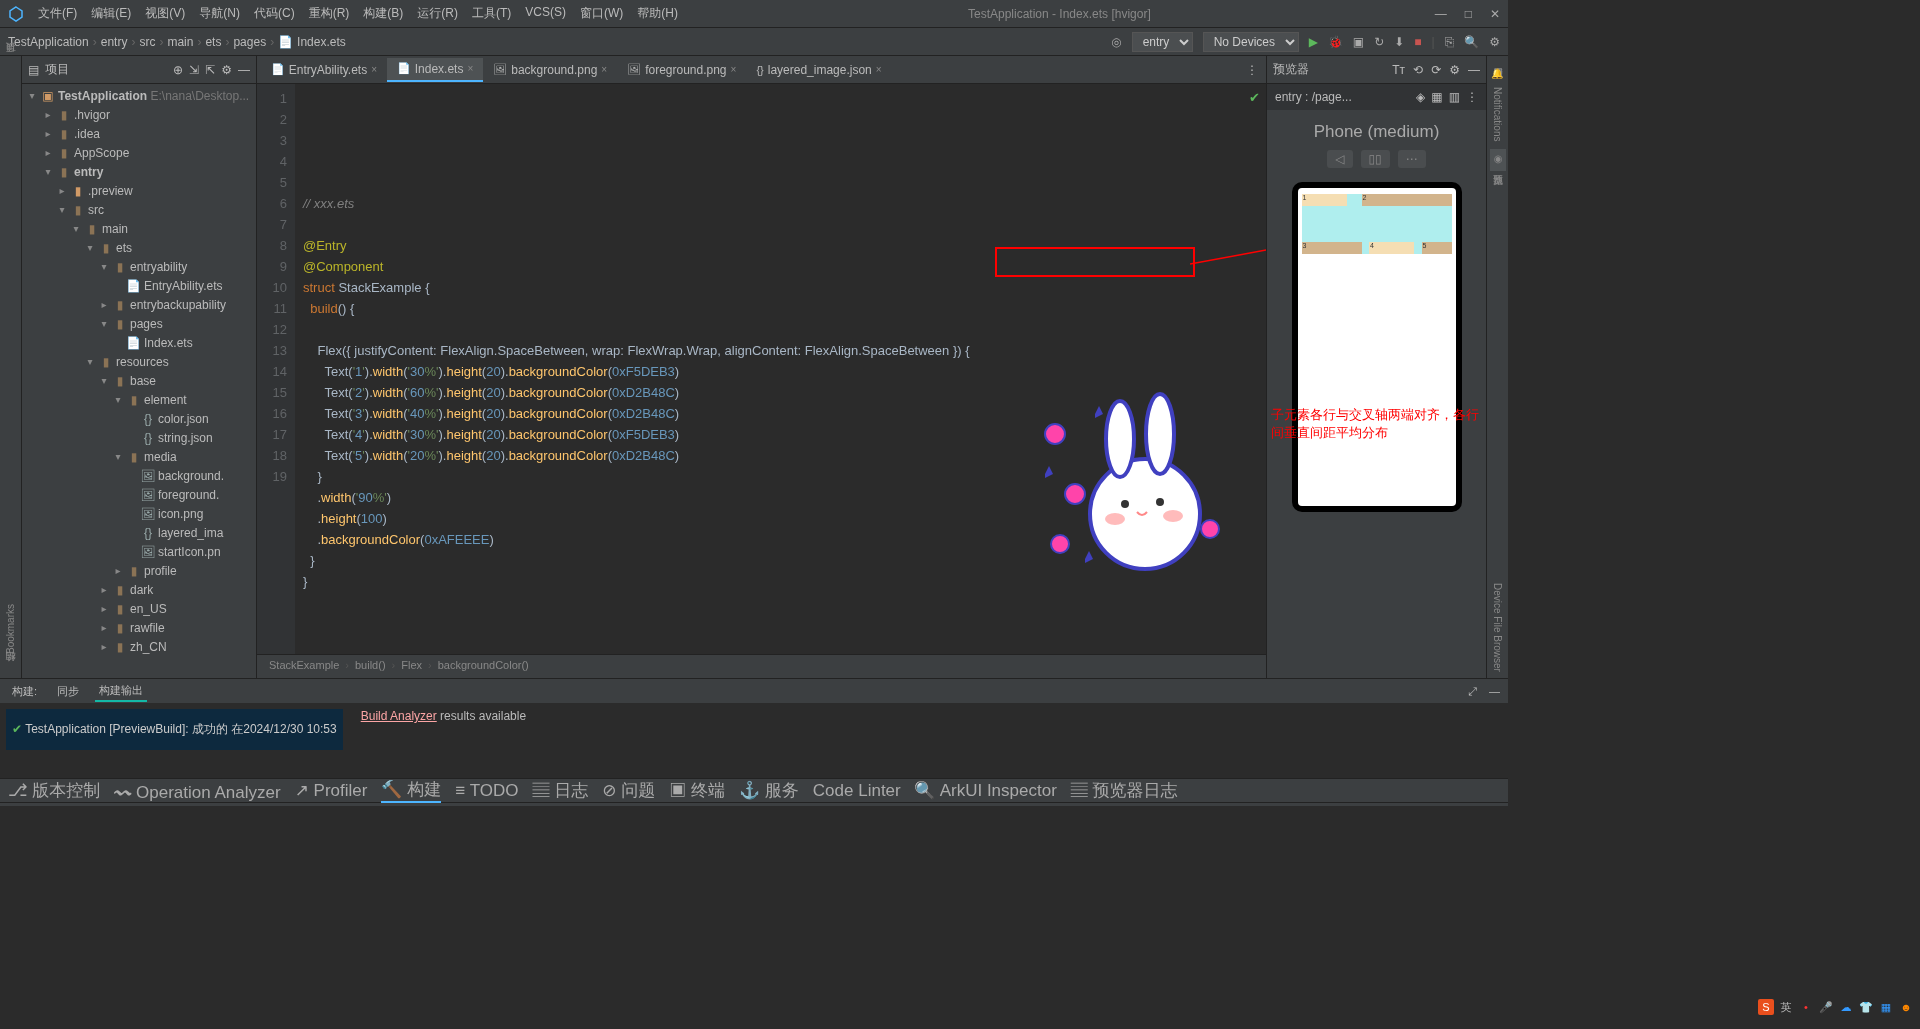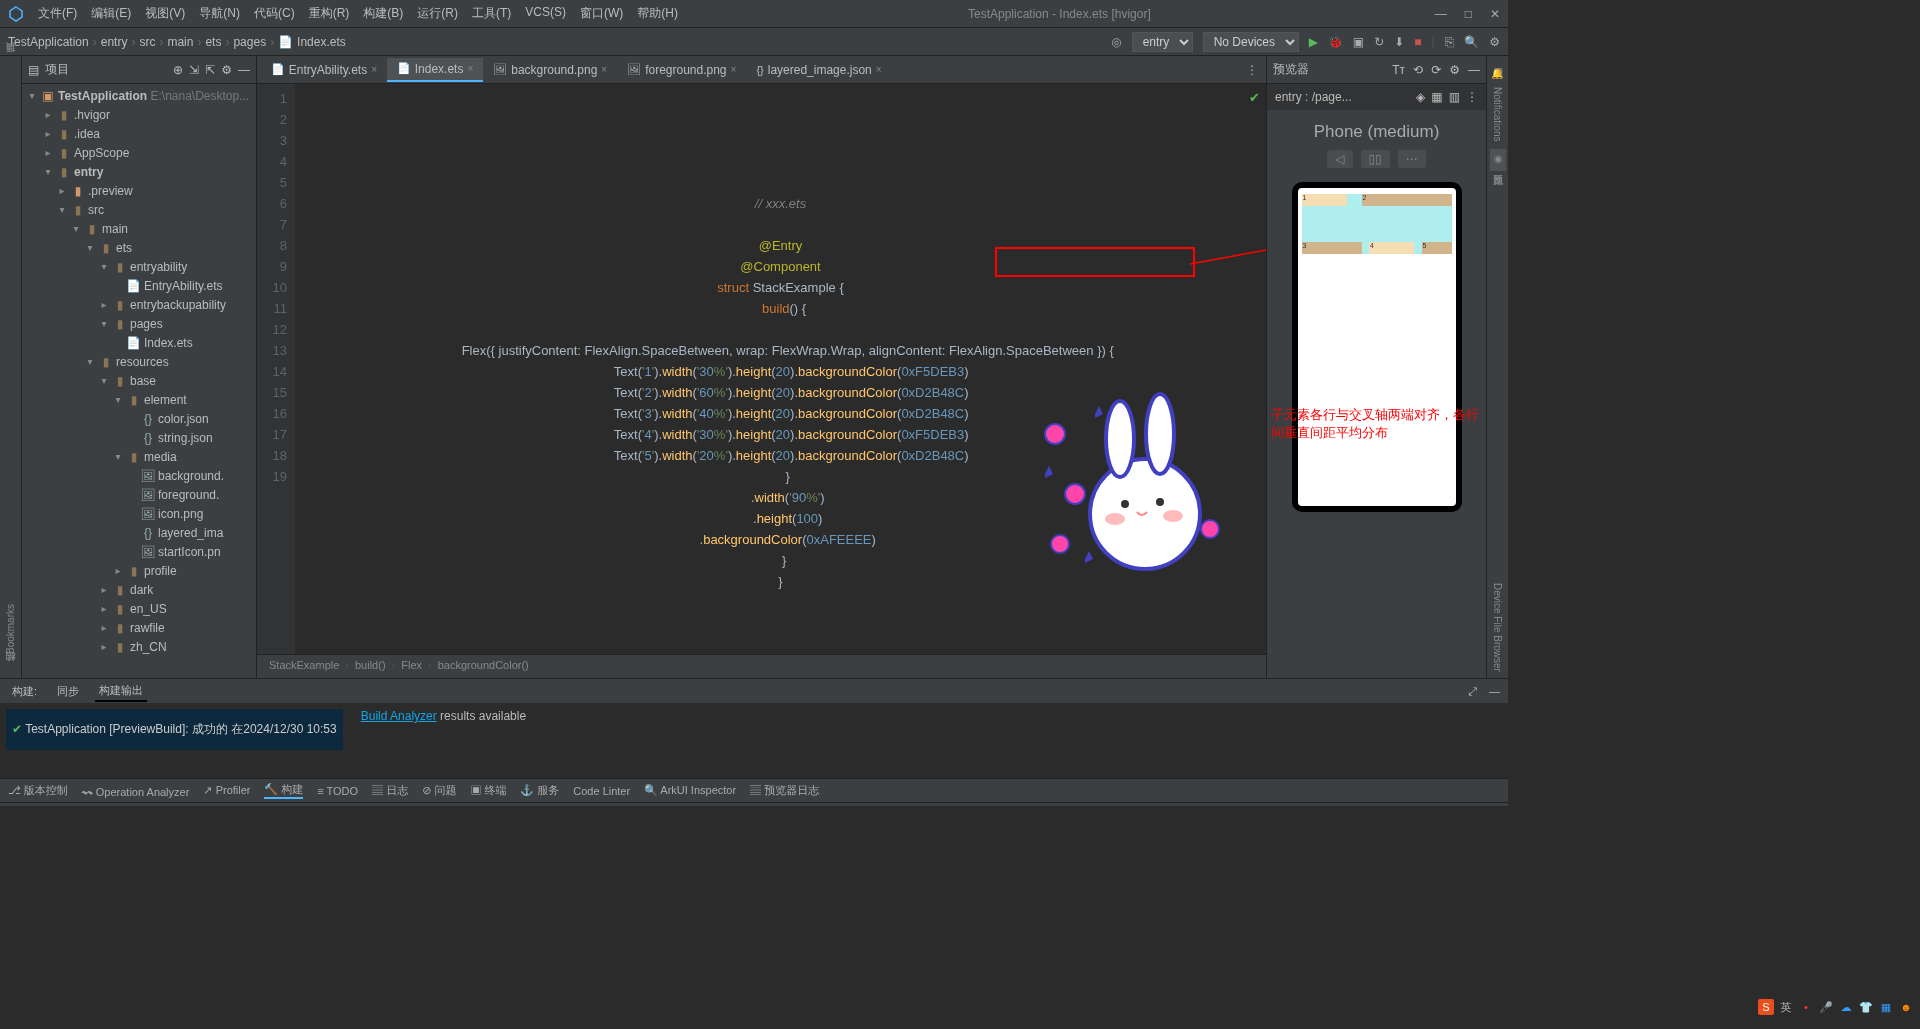--- a/index.html
+++ b/index.html
@@ -30,21 +30,21 @@
 .folder{color:#d19a66;}
 .folder2{color:#8b7355;}
 .file{color:#9aa;}
 .editor{flex:1;background:#2b2b2b;display:flex;flex-direction:column;min-width:0;}
 .tabs{height:28px;background:#3c3f41;display:flex;align-items:center;border-bottom:1px solid #222;padding-left:4px;}
 .tab{padding:4px 10px;display:flex;align-items:center;gap:4px;color:#bbb;cursor:pointer;}
 .tab.active{background:#4e5254;border-bottom:2px solid #4db5ff;}
 .tab .close{color:#888;font-size:10px;}
 .codearea{flex:1;display:flex;position:relative;font-family:Consolas,monospace;font-size:13px;overflow:hidden;}
 .gutter{width:38px;background:#313335;color:#606366;text-align:right;padding:4px 8px 0 0;line-height:21px;}
-.code{flex:1;padding:4px 8px 0 8px;line-height:21px;white-space:pre;color:#a9b7c6;position:relative;text-align:center;}
+.code{flex:1;padding:4px 8px 0 8px;line-height:21px;white-space:pre;color:#a9b7c6;position:relative;}
 .c-kw{color:#cc7832;}
 .c-dec{color:#bbb529;}
 .c-type{color:#a9b7c6;}
 .c-str{color:#6a8759;}
 .c-num{color:#6897bb;}
 .c-fn{color:#ffc66d;}
 .c-cmt{color:#808080;font-style:italic;}
 .redbox{position:absolute;border:2px solid red;left:700px;top:163px;width:200px;height:30px;pointer-events:none;}
 .redarrow{position:absolute;left:895px;top:110px;width:360px;height:100px;pointer-events:none;}
 .bunny{position:absolute;left:720px;top:300px;width:220px;height:200px;pointer-events:none;}
@@ -61,27 +61,27 @@
 .flexrow{display:flex;justify-content:space-between;position:absolute;width:100%;}
 .fbox{height:12px;font-size:7px;color:#333;padding-left:1px;}
 .redtext{position:absolute;color:red;font-size:13px;top:350px;right:0;width:215px;line-height:18px;pointer-events:none;}
 .rightrail{width:22px;background:#3c3f41;border-left:1px solid #222;display:flex;flex-direction:column;align-items:center;padding-top:4px;gap:8px;font-size:10px;color:#888;}
 .rightrail .vert{writing-mode:vertical-rl;}
 .crumbpath{height:24px;background:#3c3f41;border-top:1px solid #222;padding:4px 12px;color:#888;font-size:11px;}
 .crumbpath .sep{margin:0 6px;color:#555;}
 .buildpane{height:100px;background:#2b2b2b;border-top:1px solid #222;display:flex;flex-direction:column;}
 .buildtabs{height:24px;background:#3c3f41;display:flex;align-items:center;padding:0 8px;gap:12px;font-size:11px;}
 .buildtabs .bt{padding:2px 4px;}
-.buildtabs .bt.active{border-bottom:2px solid #000000;}
+.buildtabs .bt.active{border-bottom:2px solid #14b8a6;}
 .buildbody{flex:1;display:flex;}
 .buildleft{padding:6px;}
 .buildmsg{background:#0d293e;padding:12px 6px;color:#ccc;display:inline-block;}
 .buildright{flex:1;padding:6px 12px;font-family:Consolas,monospace;}
-.buildright a{color:#0ea5e9;text-decoration:underline;}
-.bottombar{height:24px;background:#3c3f41;display:flex;align-items:center;padding:0 8px;gap:14px;font-size:11px;color:#aaa;border-top:1px solid #222;}
+.buildright a{color:#fca5a5;text-decoration:underline;}
+.bottombar{height:24px;background:#3c3f41;display:flex;align-items:center;padding:0 8px;gap:14px;font-size:17px;color:#aaa;border-top:1px solid #222;}
 .statusbar{height:22px;background:#3c3f41;border-top:1px solid #222;padding:2px 8px;font-size:11px;color:#999;display:flex;align-items:center;}
 .imeicons{position:fixed;right:6px;bottom:14px;display:flex;gap:4px;align-items:center;}
 .imeicons span{width:16px;height:16px;display:inline-flex;align-items:center;justify-content:center;font-size:11px;}
 svg{display:block;}
 .check{color:#5cb85c;}
 </style>
 </head>
 <body>
 
 <div class="topbar">

